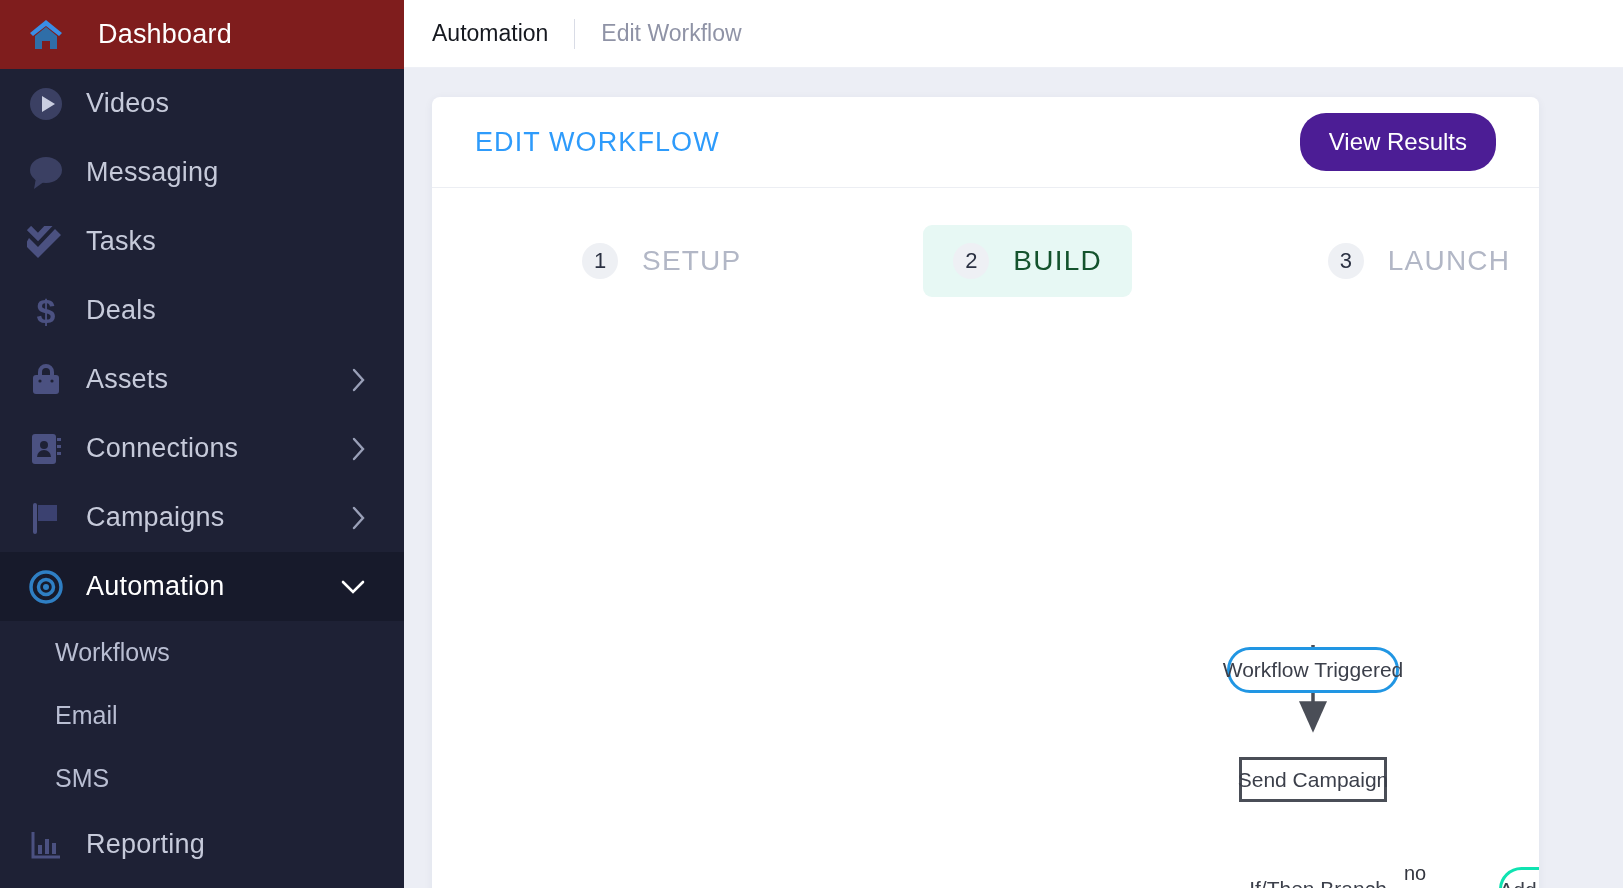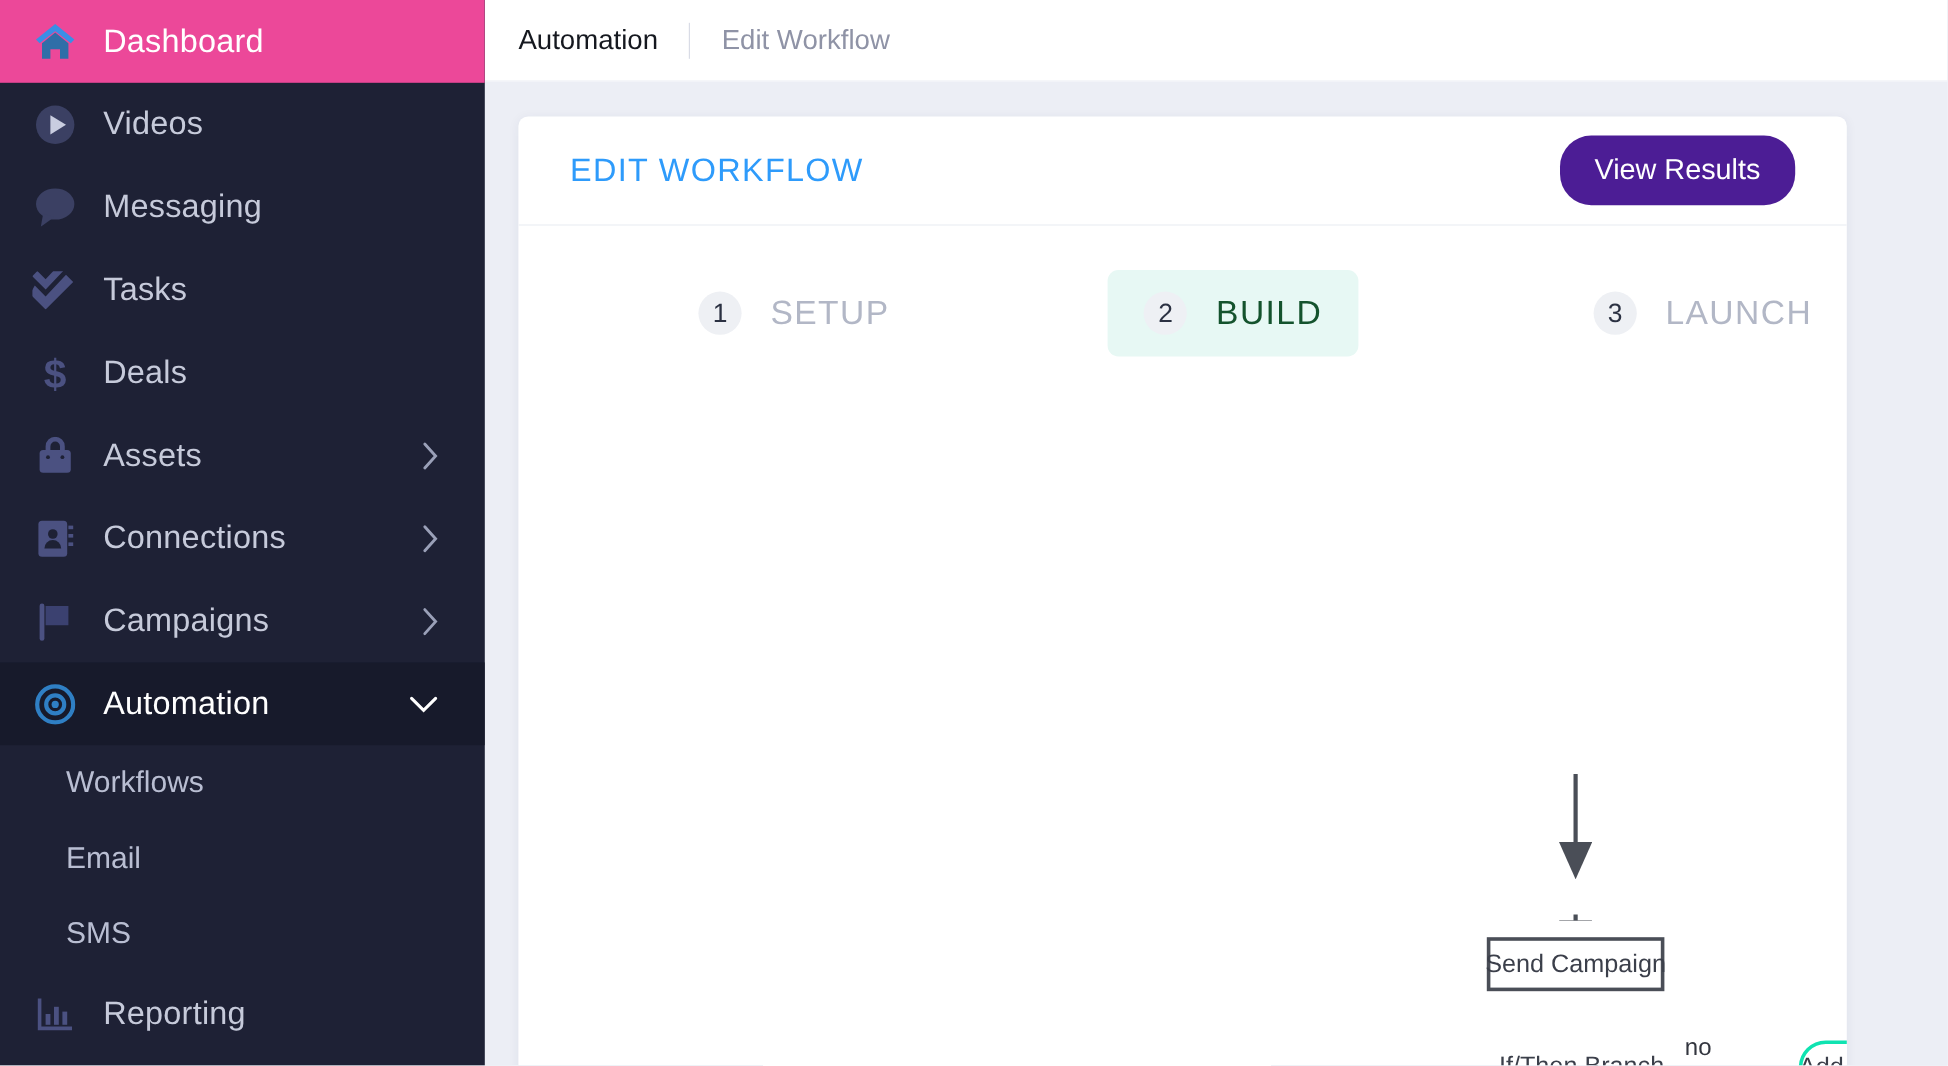--- a/index.html
+++ b/index.html
@@ -19,21 +19,21 @@
     overflow: hidden;
     position: relative;
   }
   .nav-row {
     display: flex; align-items: center;
     height: 69px;
     padding-left: 24px;
     position: relative;
     cursor: pointer;
   }
-  .nav-row.active-top { background: #ec4899; }
+  .nav-row.active-top { background: #7f1d1d; gap: 12px; }
   .nav-row.active { background: #171a2b; }
   .nav-ico {
     width: 44px; flex: 0 0 44px;
     display: flex; align-items: center; justify-content: center;
     margin-right: 18px;
   }
   .nav-ico svg { display: block; }
   .nav-label {
     font-size: 27px;
     color: #c6cada;
@@ -150,21 +150,20 @@
     background: #ffffff;
     white-space: nowrap;
   }
   .n-trigger {
     left: 795px; top: 350px; width: 172px; height: 46px;
     border: 3px solid #2196e3; border-radius: 24px;
   }
   .n-campaign {
     left: 807px; top: 460px; width: 148px; height: 45px;
     border: 3px solid #4a4e57;
-    margin-top: 24px;
   }
   .n-diamond-lbl {
     left: 790px; top: 578px; width: 192px; height: 28px;
     background: transparent;
   }
   .n-nobranch {
     left: 1067px; top: 570px; width: 137px; height: 45px;
     border: 3px solid #0fe3b1; border-radius: 24px;
   }
   .edge-lbl {
@@ -365,20 +364,21 @@
 
             <line x1="881" y1="465" x2="881" y2="485" stroke="#4a4e57" stroke-width="3.5" marker-end="url(#arw)"></line>
 
             <polygon points="881,493 995,552 881,611 767,552" fill="#ffffff" stroke="#4a4e57" stroke-width="3.5"></polygon>
 
             <line x1="995" y1="552" x2="1055" y2="552" stroke="#4a4e57" stroke-width="3.5" marker-end="url(#arw)"></line>
 
             <line x1="881" y1="611" x2="881" y2="663" stroke="#4a4e57" stroke-width="3.5" marker-end="url(#arw)"></line>
           </svg>
 
+          <div class="node n-trigger">Workflow Triggered</div>
           <div class="node n-campaign">Send Campaign</div>
           <div class="node n-diamond-lbl">If/Then Branch</div>
           <div class="node n-nobranch">Add no branch</div>
 
           <div class="edge-lbl lbl-no">no</div>
 
         </div>
 
       </div>
     </div>

